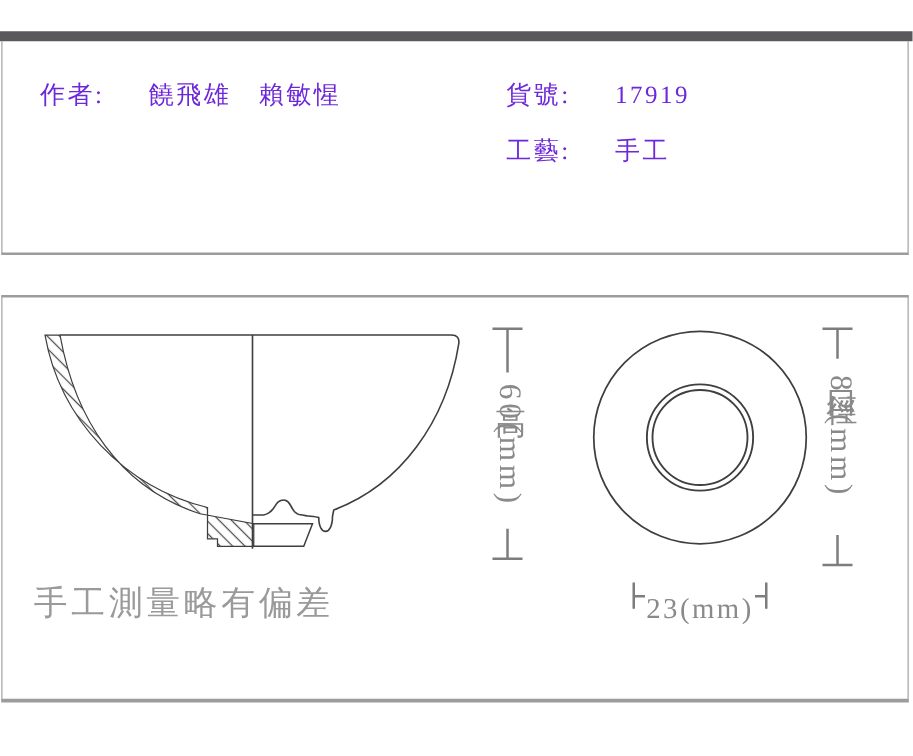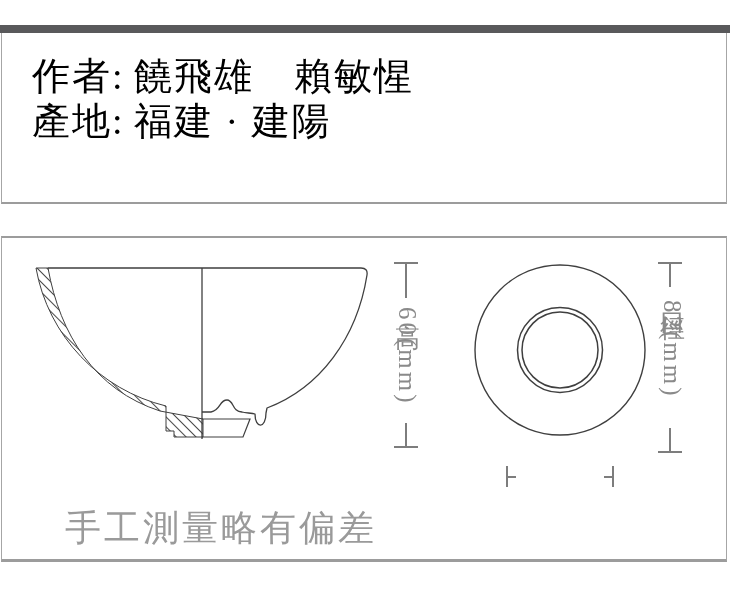--- a/index.html
+++ b/index.html
@@ -12,59 +12,63 @@
     position:absolute;left:0;top:25px;width:730px;height:8px;background:#59595b;
   }
   .box1{
     position:absolute;left:1px;top:33px;width:726px;height:171px;
     border-left:1px solid #a6a6a6;border-right:1px solid #a6a6a6;border-bottom:2px solid #9c9c9c;
     box-sizing:border-box;
   }
   .info-col{position:absolute;top:21px;}
   .info-col.left{left:30px;}
   .info-col.right{left:403px;}
-  .info-row{line-height:45px;white-space:nowrap;font-size:38px;color:#000000;}
+  .info-row{line-height:45px;white-space:nowrap;font-size:20px;color:#6d28d9;}
   .info-row .lbl{display:inline-block;min-width:82px;letter-spacing:2px;}
   .info-row .val{letter-spacing:2px;}
   .box2{
     position:absolute;left:1px;top:236px;width:726px;height:326px;
     border-top:2px solid #9c9c9c;border-left:1px solid #a6a6a6;border-right:1px solid #a6a6a6;
     border-bottom:3px solid #9c9c9c;box-sizing:border-box;position:absolute;
   }
   .box2 svg{position:absolute;left:0;top:0;}
   .vtext{
     position:absolute;writing-mode:vertical-rl;text-orientation:mixed;
     font-size:25px;color:#8a8a8a;letter-spacing:3px;white-space:nowrap;
   }
   .basetext{
     position:absolute;left:508px;width:100px;text-align:center;
     font-size:23px;color:#8a8a8a;letter-spacing:2px;
   }
   .note{
-    position:absolute;left:25px;width:350px;text-align:right;
-    font-size:36px;color:#9a9a9a;letter-spacing:3px;white-space:nowrap;margin-top:40px;
+    position:absolute;left:25px;width:350px;text-align:left;
+    font-size:27px;color:#9a9a9a;letter-spacing:3px;white-space:nowrap;
   }
 </style>
 </head>
 <body>
 
 <div class="topbar"></div>
 
 <div class="box1">
   <div class="info-col left">
     <div class="info-row">
       <span class="lbl">作者:</span>
       <span class="val">饒飛雄　賴敏惺</span>
     </div>
-    <div class="info-row">
-      <span class="lbl">產地:</span>
-      <span class="val">福建 · 建陽</span>
-    </div>
   </div>
   <div class="info-col right">
+    <div class="info-row">
+      <span class="lbl">貨號:</span>
+      <span class="val">17919</span>
+    </div>
+    <div class="info-row">
+      <span class="lbl">工藝:</span>
+      <span class="val">手工</span>
+    </div>
   </div>
 </div>
 
 <div class="box2">
   <svg width="724" height="321" viewBox="0 0 724 321">
     <defs>
       <pattern id="hatch" width="7" height="7" patternUnits="userSpaceOnUse" patternTransform="rotate(-45)">
         <line x1="3.5" y1="0" x2="3.5" y2="7" stroke="#4a4a4a" stroke-width="1"></line>
       </pattern>
     </defs>
@@ -99,15 +103,16 @@
       <line x1="505" y1="228" x2="505" y2="249"></line>
       <line x1="505" y1="239" x2="514" y2="239"></line>
       <line x1="611" y1="228" x2="611" y2="249"></line>
       <line x1="602" y1="239" x2="611" y2="239"></line>
     </g>
   </svg>
 
   <div class="vtext" style="left:389px;top:66px;">高60(mm)</div>
   <div class="vtext" style="left:654px;top:56px;">口徑82(mm)</div>
 
+  <div class="basetext" style="top:236px;">23(mm)</div>
 
   <div class="note" style="top:226px;">手工測量略有偏差</div>
 </div>
 
 </body></html>

